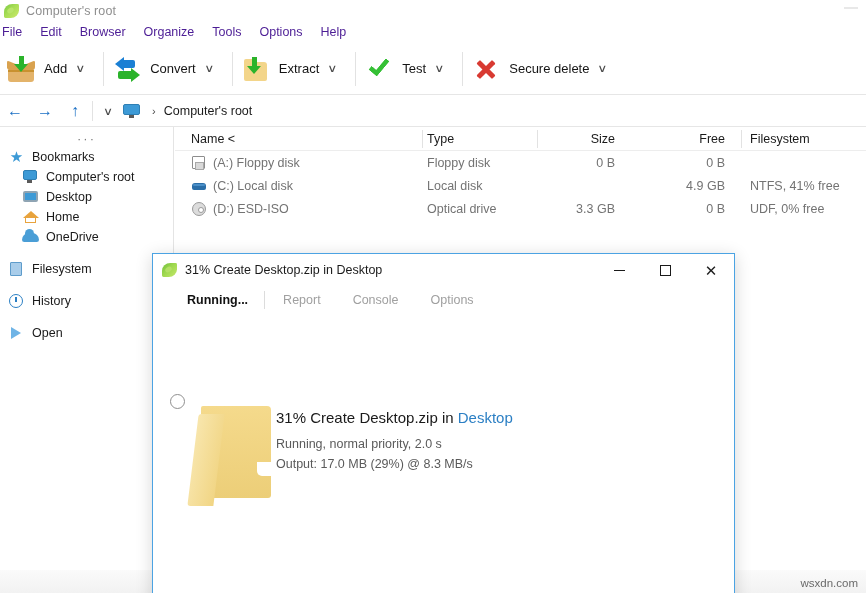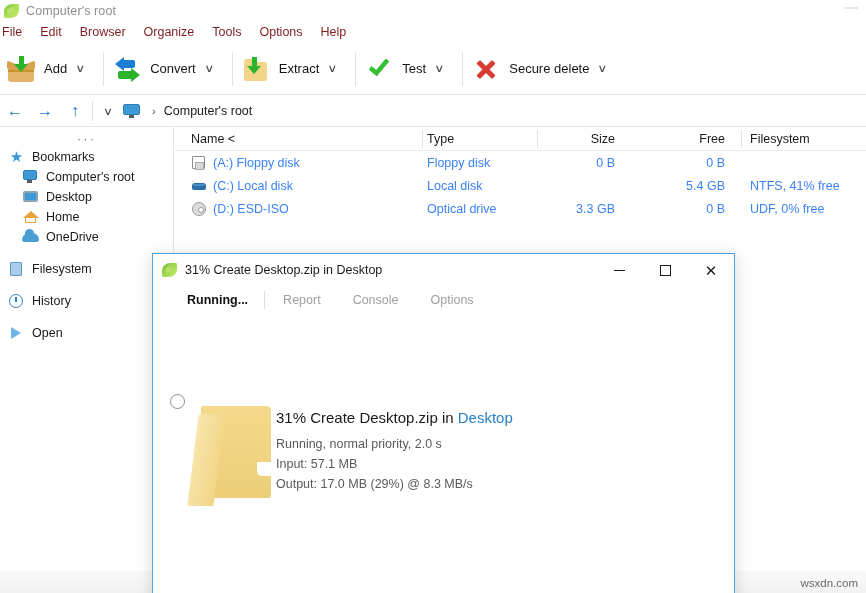--- a/index.html
+++ b/index.html
@@ -41,21 +41,21 @@
   }
   .win-ctrl {
     position: absolute; right: 8px; top: 7px;
     width: 14px; height: 2px; background: #e8e8e8;
   }
 
   
   .menubar {
     position: absolute; left: 0; top: 22px; width: 754px; height: 21px;
     display: flex; align-items: center; background: #ffffff;
-    font-size: 12.5px; color: #7f1d1d;
+    font-size: 12.5px; color: #4c1d95;
   }
   .menu-item { padding: 0 9px; height: 21px; line-height: 21px; cursor: default; }
   .menu-item:first-child { padding-left: 2px; }
 
   
   .toolbar {
     position: absolute; left: 0; top: 43px; width: 866px; height: 52px;
     background: #ffffff; display: flex; align-items: center;
     border-bottom: 1px solid #e6e6e6;
     text-align: right;
@@ -206,21 +206,21 @@
     border-bottom: 1px solid #ededed;
   }
   .col-head .hcell, .row .rcell {
     position: absolute; top: 0; height: 100%;
     display: flex; align-items: center;
   }
   .vline {
     position: absolute; top: 3px; width: 1px; height: 18px; background: #e2e2e2;
   }
   .row {
-    position: relative; height: 23px; font-size: 12.5px; color: #3b82f6;
+    position: relative; height: 23px; font-size: 12.5px; color: #737373;
   }
   .c-name { left: 7px; margin-left: 9px; }
   .c-type { left: 252px; }
   .c-size { left: 330px; width: 110px; justify-content: flex-end; }
   .c-free { left: 455px; width: 95px; justify-content: flex-end; }
   .c-fs   { left: 575px; }
   .drv-ico { width: 16px; height: 16px; margin-right: 6px; position: relative; flex:0 0 16px;}
   .d-floppy { position:absolute; left:1px; top:1px; width:13px; height:13px;
     border:1.5px solid #8d8d8d; border-radius:1px; background:#fff;}
   .d-floppy::after { content:""; position:absolute; left:2px; top:5px;
@@ -524,21 +524,21 @@
     </div>
 
     <div class="row">
       <div class="rcell c-name">
         <span class="drv-ico">
             <i class="d-hdd"></i>
           </span>
         <span>(C:) Local disk</span>
       </div>
       <div class="rcell c-type">Local disk</div>
-      <div class="rcell c-free">5.4 GB</div>
+      <div class="rcell c-free">4.9 GB</div>
       <div class="rcell c-fs">NTFS, 41% free</div>
     </div>
 
     <div class="row">
       <div class="rcell c-name">
         <span class="drv-ico">
             <i class="d-cd"></i>
           </span>
         <span>(D:) ESD-ISO</span>
       </div>
@@ -589,21 +589,20 @@
         <div class="bf-back"></div>
         <div class="bf-notch"></div>
         <div class="bf-front"></div>
       </div>
 
       <div class="dlg-info">
         <div class="info-head">
           <span>31% Create Desktop.zip in </span><span class="link">Desktop</span>
         </div>
         <div class="info-line">Running, normal priority, 2.0 s</div>
-        <div class="info-line">Input: 57.1 MB</div>
         <div class="info-line">Output: 17.0 MB (29%) @ 8.3 MB/s</div>
       </div>
 
       <div class="dlg-footer">
         <span class="foot-caret">∨</span>
         <button class="btn">Cancel</button>
         <button class="btn primary">Pause</button>
       </div>
 
       <div class="progress-track">

